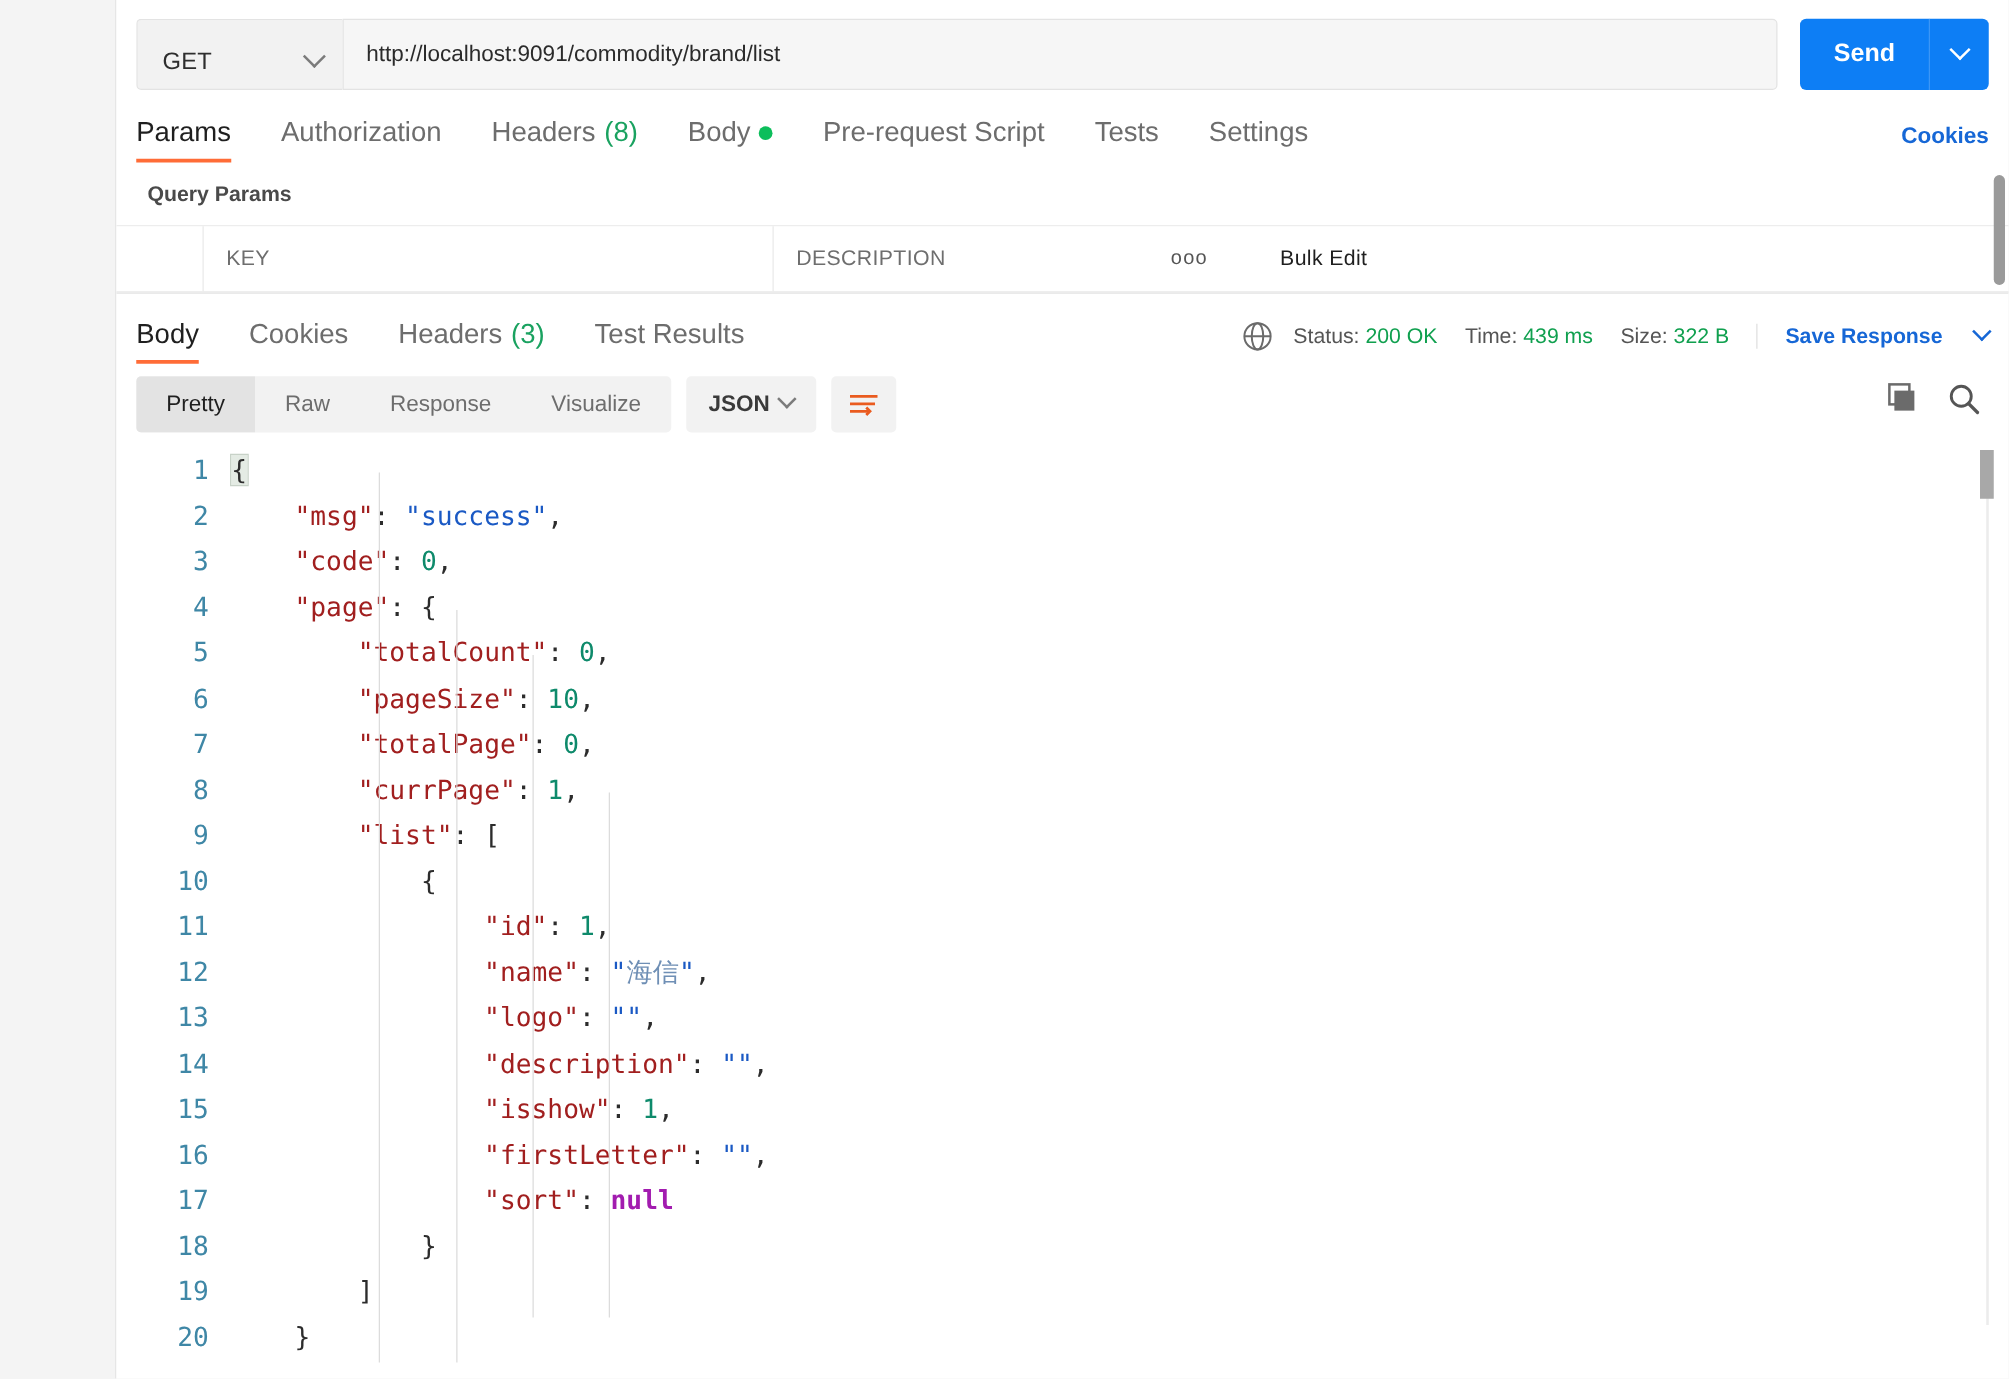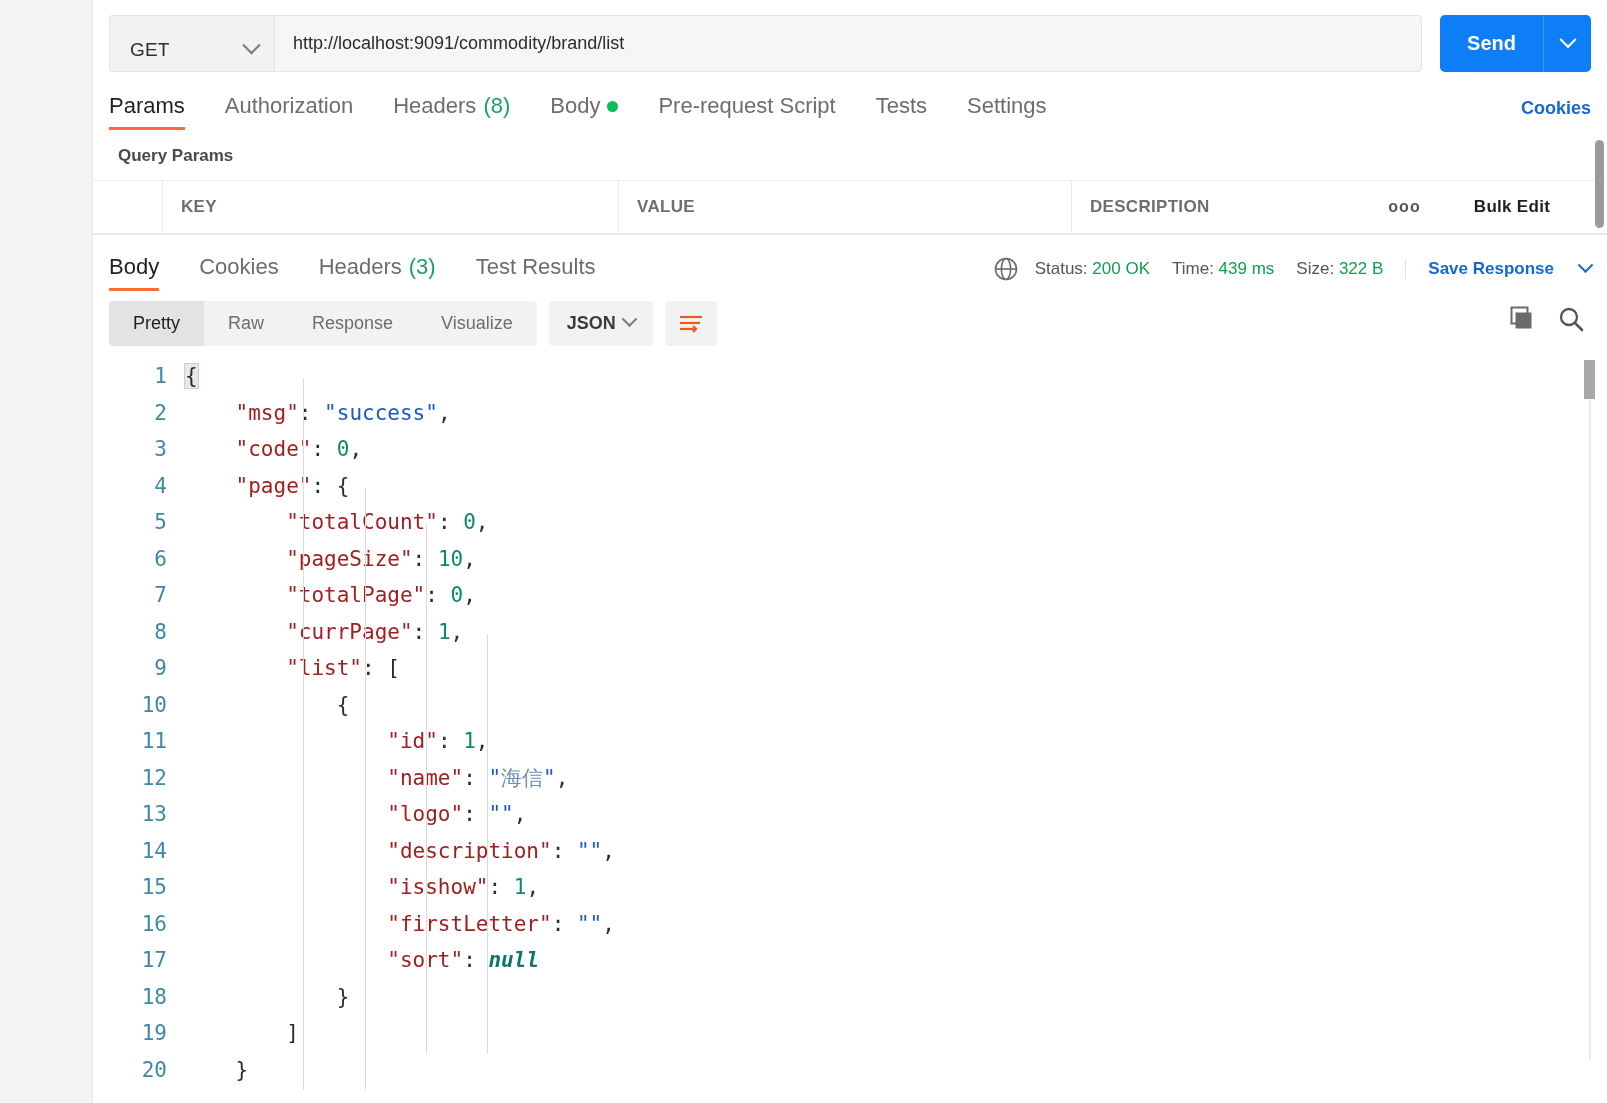--- a/index.html
+++ b/index.html
@@ -124,21 +124,21 @@
   .qp-area { position: relative; }
   .qp-title {
     padding: 16px 16px 14px 25px;
     font-size: 17px; color: #4a4a4a; font-weight: bold;
     border-bottom: 1px solid #ededed;
   }
   .ptable { display: flex; width: 1515px; border-bottom: 1px solid #e9e9e9; }
   .pcell {
     height: 52px; display: flex; align-items: center;
     border-right: 1px solid #eaeaea;
-    font-size: 17px; color: #6e6e6e; font-weight: bold;
+    font-size: 17px; color: #6e6e6e; font-weight: normal;
     letter-spacing: .3px;
     padding-left: 18px;
   }
   .pcell.c0 { width: 70px; padding: 0; border-right: 1px solid #eaeaea;}
   .pcell.c1 { width: 456px; }
   .pcell.c2 { width: 453px; }
   .pcell.c3 { width: 300px; border-right: none; }
   .pcell.c4 { width: 65px; justify-content: center; padding: 0; border-right: none;}
   .pcell.c5 { width: 150px; justify-content: center; padding: 0;
               border-right: none; color: #1f1f1f; }
@@ -243,21 +243,21 @@
   .ln {
     width: 92px; text-align: right; padding-right: 18px;
     color: #3f87a6; font-size: 21px;
     flex: none;
     font-family: "DejaVu Sans Mono","Liberation Mono", monospace;
   }
   .ctext { position: relative; flex: 1; }
   .k  { color: #a11f1f; }
   .s  { color: #1a59c4; }
   .n  { color: #0e8a6b; }
-  .nl { color: #0f766e; font-weight: bold; font-style: italic; }
+  .nl { color: #a21caf; font-weight: bold; }
   .p  { color: #2c2c2c; }
   .zh { color: #6f8fb5; }
   .brk-hl { background: #e4ebe4; outline: 1px solid #c8d2c8; }
 
   .guides { position: absolute; left: 0; top: 0; height: 100%; width: 100%; pointer-events:none;}
   .g { position: absolute; width: 1px; background: #dcdcdc; }
 
   .code-scroll-track {
     position: absolute; right: 16px; top: 6px;
     width: 2px; height: 700px; background: #ececec;
@@ -313,21 +313,20 @@
       <span>Settings</span>
     </div>
     <div class="cookies-link">Cookies</div>
   </div>
 
   <div class="qp-area">
     <div class="qp-title">Query Params</div>
     <div class="ptable">
       <div class="pcell c0"></div>
       <div class="pcell c1">KEY</div>
-      <div class="pcell c2">VALUE</div>
       <div class="pcell c3">DESCRIPTION</div>
       <div class="pcell c4">
         <span class="dots">ooo</span>
       </div>
       <div class="pcell c5">Bulk Edit</div>
     </div>
     <div class="scroll-p-track"></div>
     <div class="scroll-p"></div>
   </div>
 

